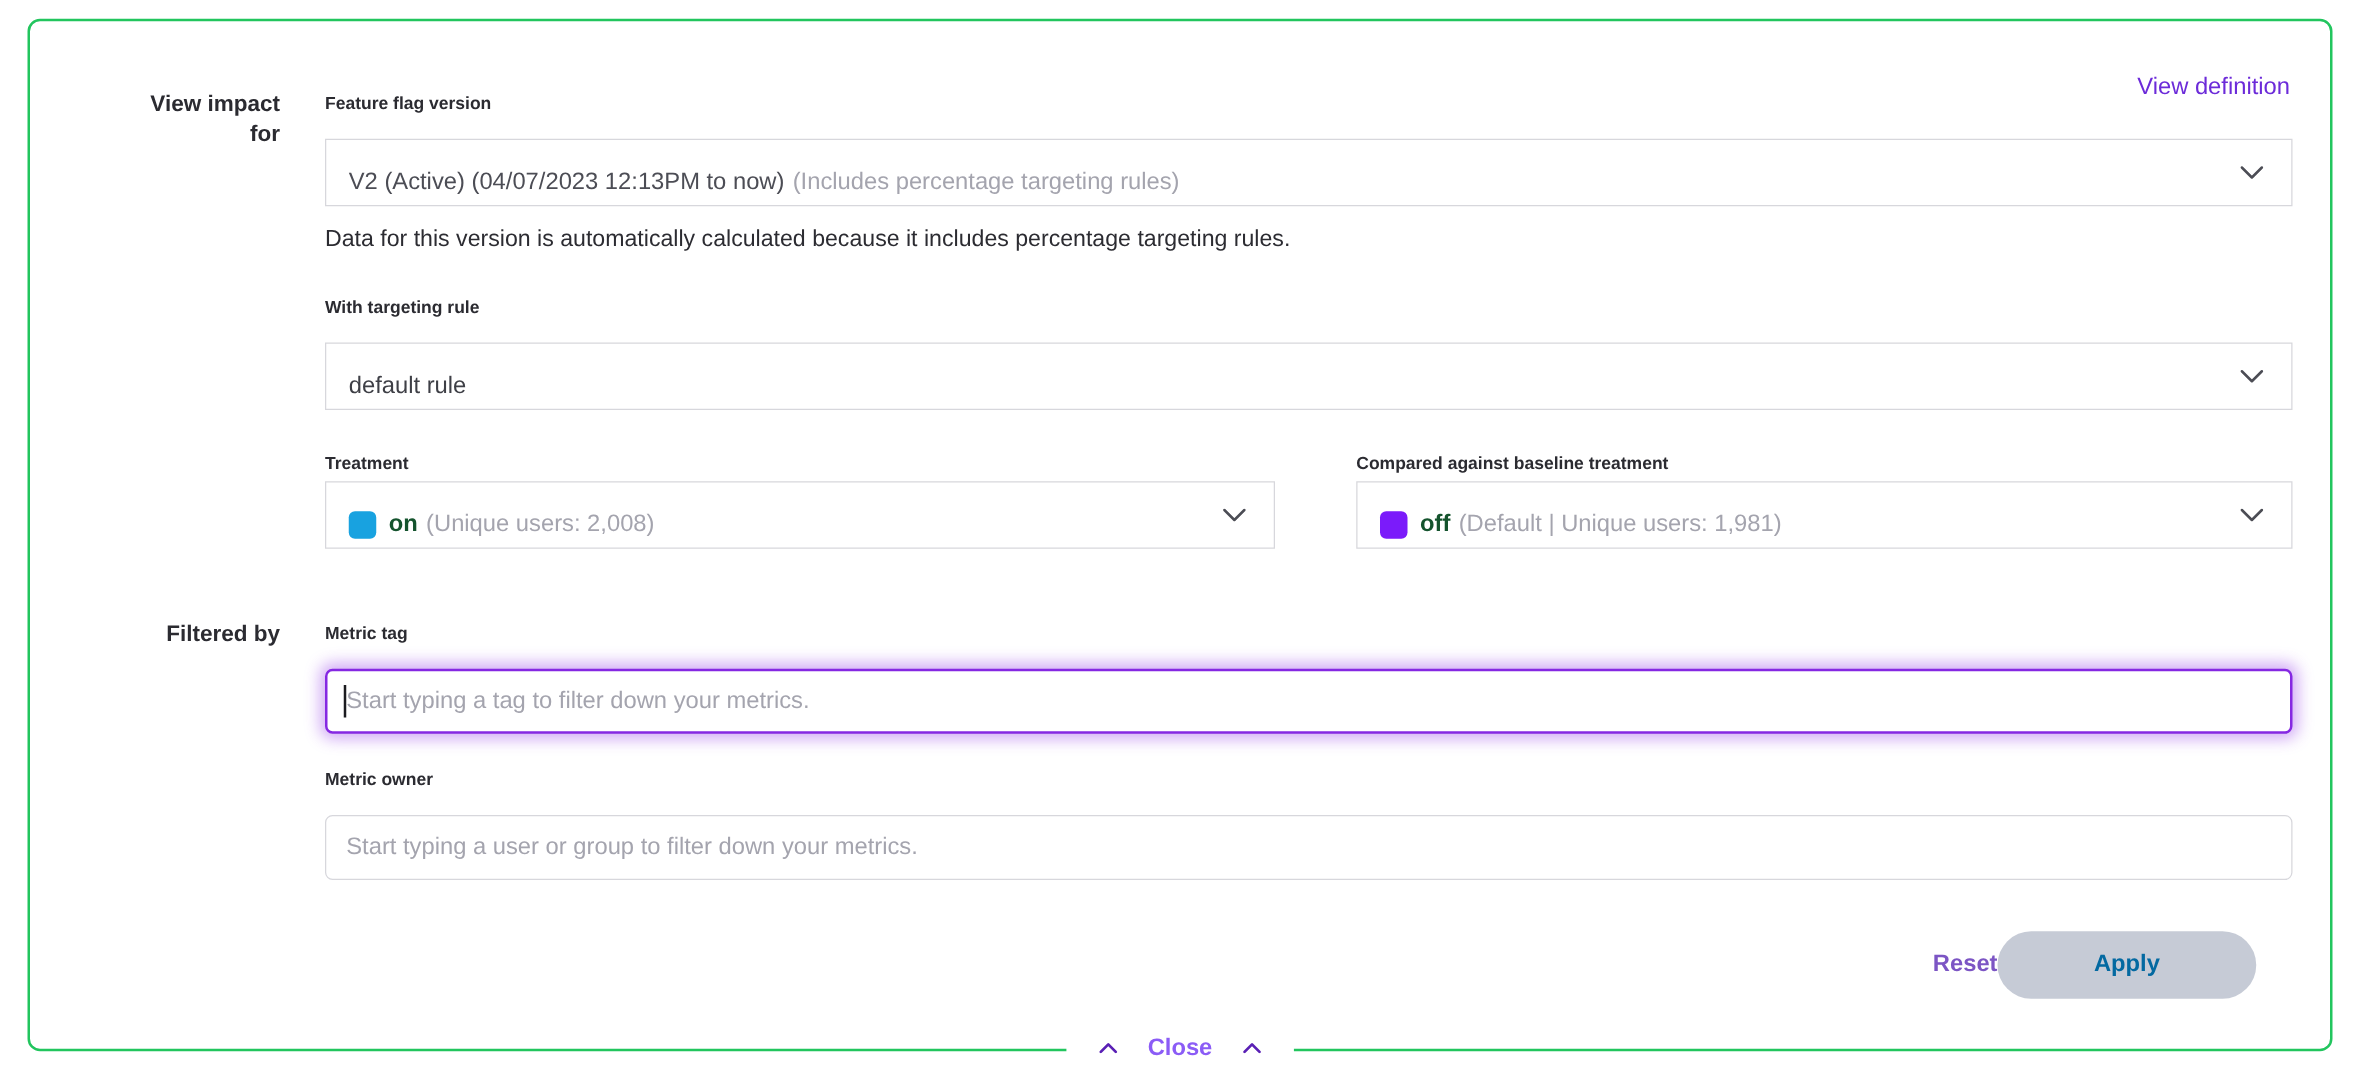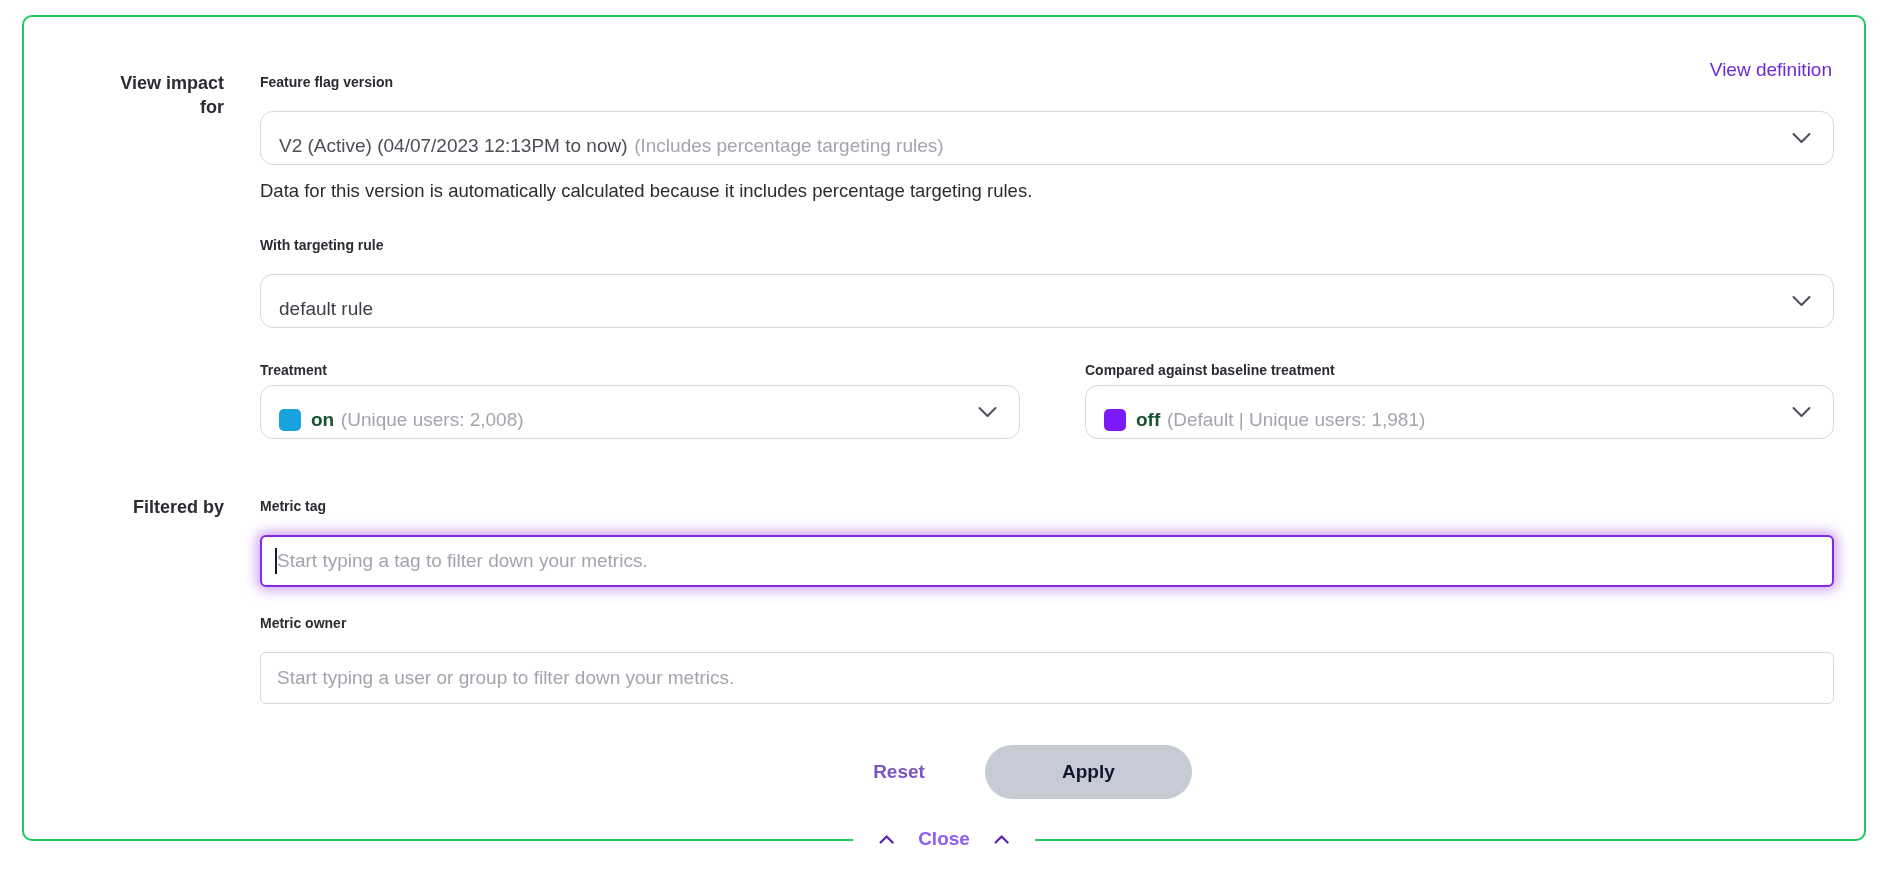--- a/index.html
+++ b/index.html
@@ -50,21 +50,21 @@
     font-weight: 700;
     color: #2b2b31;
     line-height: 22px;
     margin-bottom: 18px;
   }
   .select {
     position: relative;
     height: 54px;
     background: #fff;
     border: 1px solid #d7d7dc;
-    border-radius: 13px;
+    border-radius: 0;
     display: flex;
     align-items: center;
     padding: 16px 52px 0 18px;
     font-size: 19px;
     color: #4c4d55;
     cursor: pointer;
     white-space: nowrap;
     overflow: hidden;
   }
   .select .muted { color: #a4a4ae; margin-left: 0.35em; }
@@ -116,40 +116,39 @@
     position: absolute;
     left: 15px; top: 50%;
     transform: translateY(-50%);
     width: 2px; height: 26px;
     background: #1b1b1f;
   }
   .owner-field { margin-top: 25px; }
   .actions {
     margin-top: 41px;
     display: flex;
-    justify-content: center;
+    justify-content: flex-end;
     align-items: center;
-    gap: 60px;
     padding-right: 29px;
   }
   .reset-btn {
     font-size: 19px;
     font-weight: 700;
     color: #7c55c4;
     background: none;
     border: none;
     cursor: pointer;
     font-family: "Liberation Sans", sans-serif;
   }
   .apply-btn {
     width: 207px; height: 54px;
     border: none;
     border-radius: 27px;
     background: #c6cbd6;
-    color: #0f172a;
+    color: #0369a1;
     font-size: 19px;
     font-weight: 700;
     font-family: "Liberation Sans", sans-serif;
     cursor: default;
   }
   .close-ctl {
     position: absolute;
     left: 50%; bottom: -14px;
     transform: translateX(-50%);
     height: 28px;

